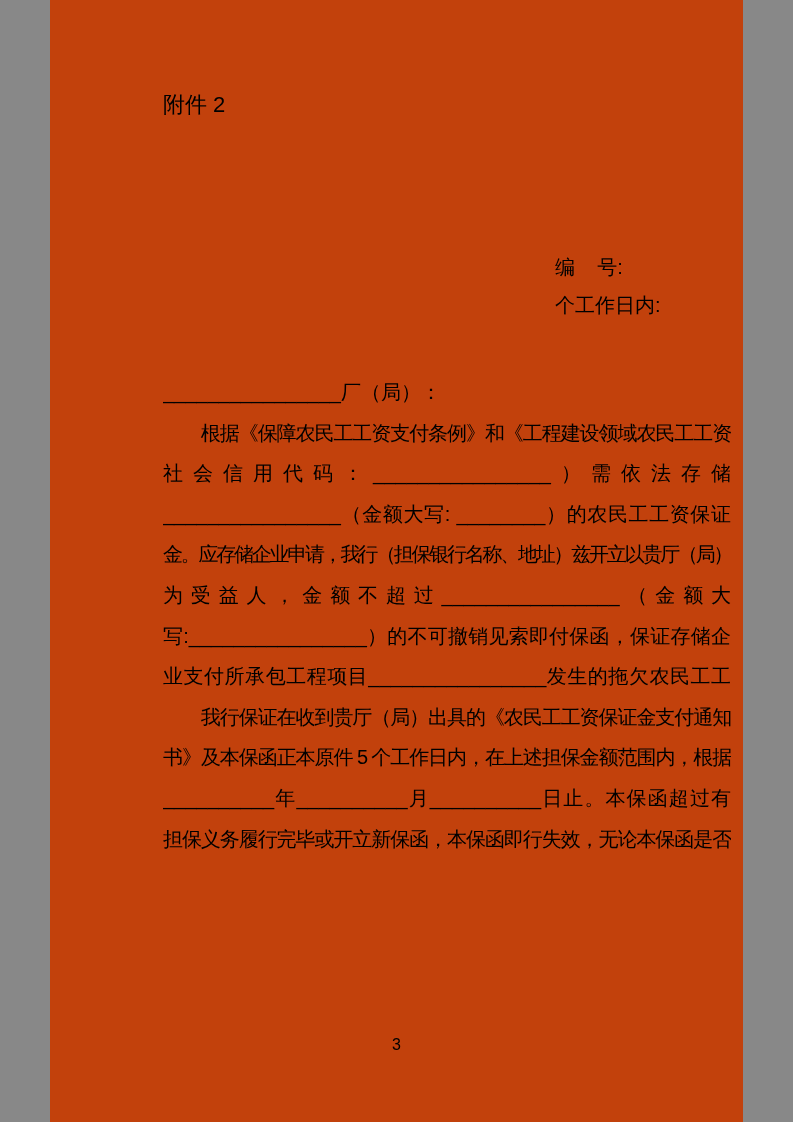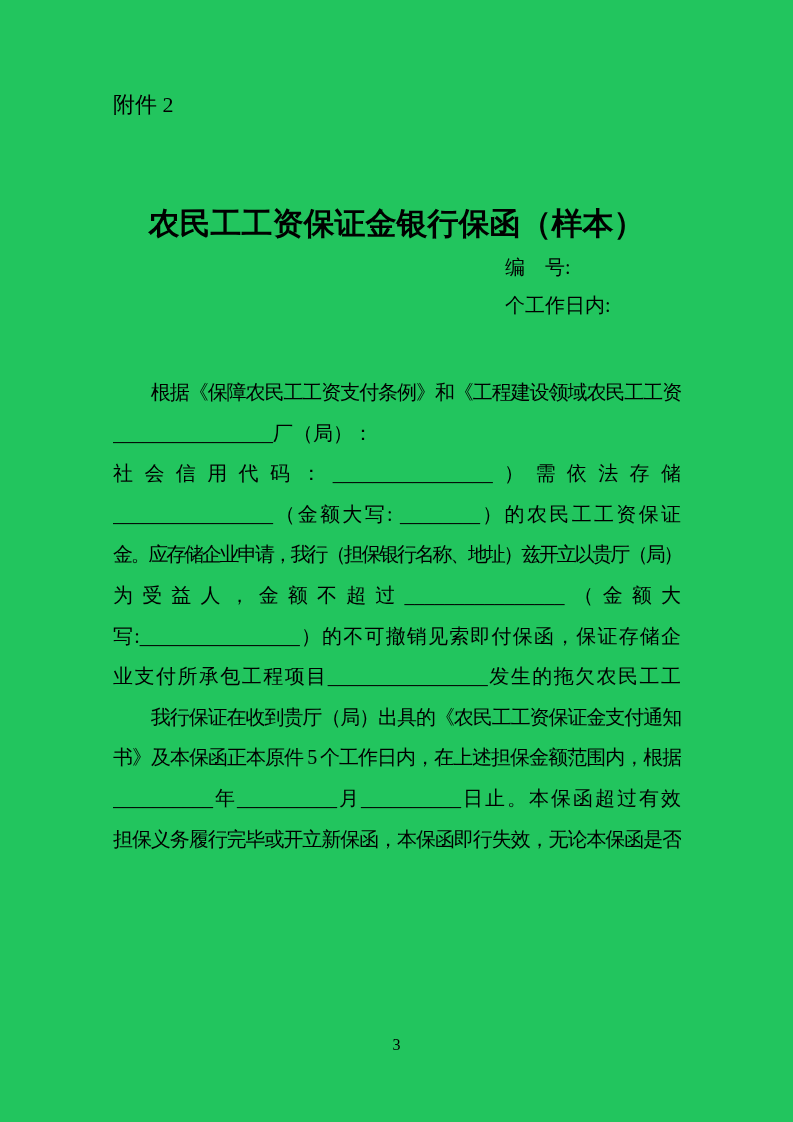--- a/index.html
+++ b/index.html
@@ -1,24 +1,24 @@
 <!DOCTYPE html>
 <html><head>
 <meta charset="utf-8">
 <style>
   * { box-sizing: border-box; }
   html, body { margin: 0; padding: 0; background: #888; }
   .page {
     position: relative;
-    width: 793px;
+    width: 693px;
     height: 1122px;
     margin: 0 auto;
-    background: #22c55e;
+    background: #c2410c;
     color: #000000;
-    font-family: Liberation Serif, serif;
+    font-family: Liberation Sans, sans-serif;
     overflow: hidden;
   }
   .attachment-label {
     position: absolute;
     left: 113px;
     top: 90px;
     font-size: 22px;
     line-height: 30px;
     white-space: pre;
   }
@@ -74,30 +74,29 @@
     font-size: 16px;
   }
 </style>
 </head>
 <body>
 
 <div class="page">
 
   <div class="attachment-label">附件 2</div>
 
-  <h1 class="doc-title">农民工工资保证金银行保函（样本）</h1>
 
   <div class="header-fields">
     <div class="field">编    号:</div>
     <div class="field">个工作日内:</div>
   </div>
 
   <div class="doc-body">
+      <div class="line end">________________厂（局）：</div>
       <div class="line sq1">　　根据《保障农民工工资支付条例》和《工程建设领域农民工工资</div>
-      <div class="line end">________________厂（局）：</div>
       <div class="line">社会信用代码：________________）需依法存储</div>
       <div class="line">________________（金额大写: ________）的农民工工资保证</div>
       <div class="line sq2">金。应存储企业申请，我行（担保银行名称、地址）兹开立以贵厅（局）</div>
       <div class="line">为受益人，金额不超过________________（金额大</div>
       <div class="line">写:________________）的不可撤销见索即付保函，保证存储企</div>
       <div class="line">业支付所承包工程项目________________发生的拖欠农民工工</div>
       <div class="line sq1">　　我行保证在收到贵厅（局）出具的《农民工工资保证金支付通知书</div>
       <div class="line sq1">书》及本保函正本原件 5 个工作日内，在上述担保金额范围内，根据</div>
       <div class="line">__________年__________月__________日止。本保函超过有效期、</div>
       <div class="line sq1">担保义务履行完毕或开立新保函，本保函即行失效，无论本保函是否</div>

